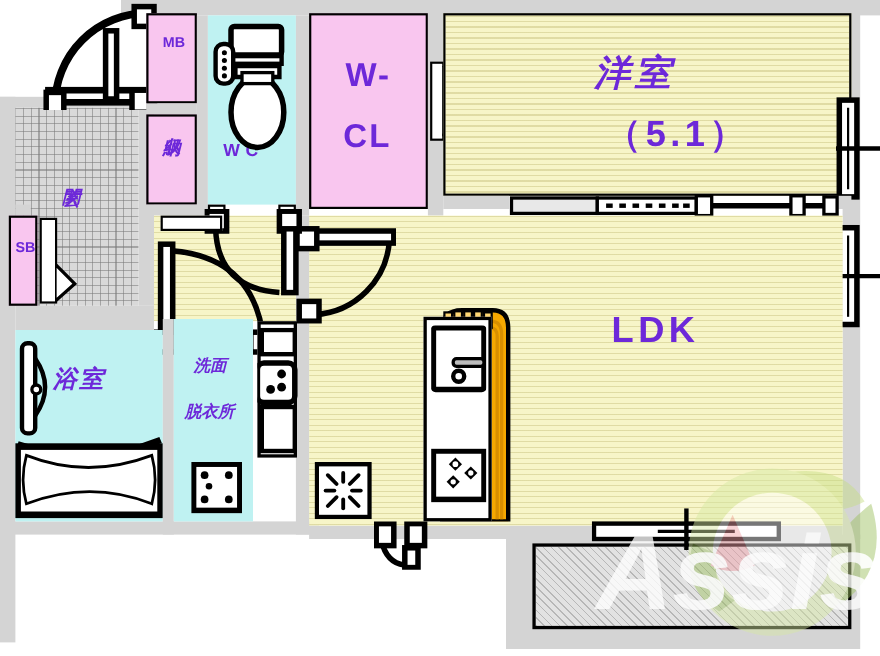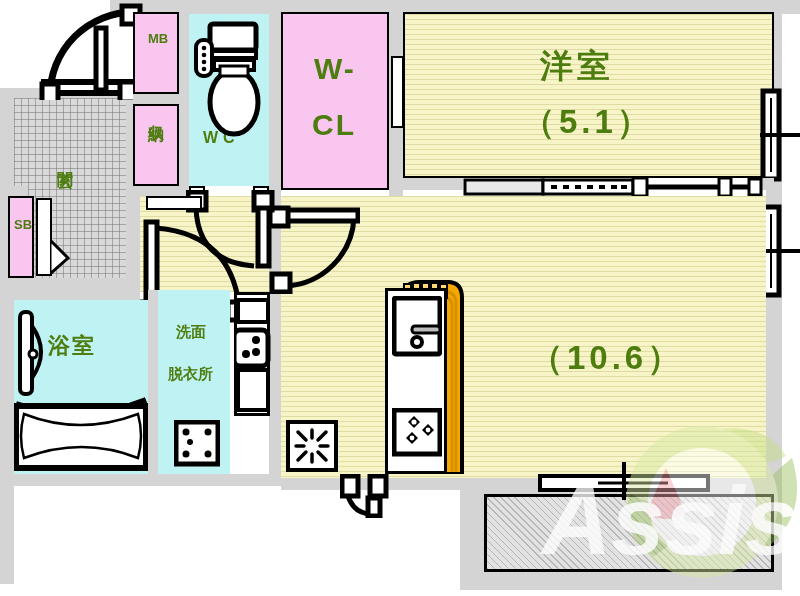--- a/index.html
+++ b/index.html
@@ -18,22 +18,22 @@
   .tex-floor{background-image:repeating-linear-gradient(to bottom,rgba(170,160,80,.30) 0px,rgba(170,160,80,.30) 1px,transparent 1px,transparent 5px);}
   
   .tex-tile{background-image:
       repeating-linear-gradient(to right,rgba(120,120,120,.55) 0px,rgba(120,120,120,.55) 1px,transparent 1px,transparent 7px),
       repeating-linear-gradient(to bottom,rgba(120,120,120,.55) 0px,rgba(120,120,120,.55) 1px,transparent 1px,transparent 7px);}
   
   .tex-hatch{background-image:repeating-linear-gradient(45deg,rgba(130,130,130,.45) 0px,rgba(130,130,130,.45) 1px,transparent 1px,transparent 5px);}
   .bd{border:3px solid #000;}
   .bd2{border:2px solid #000;}
   
-  .lbl{position:absolute;color:#4d7c0f;font-weight:600;line-height:1.12;text-align:center;white-space:pre;user-select:none;}
-  .lbl-jp{font-family:"DejaVu Sans","Liberation Sans",sans-serif;font-weight:700;}
+  .lbl{position:absolute;color:#6d28d9;font-weight:600;line-height:1.12;text-align:center;white-space:pre;user-select:none;}
+  .lbl-jp{font-family:"DejaVu Sans","Liberation Sans",sans-serif;font-weight:700;font-style:italic;}
   .big{font-size:33px;letter-spacing:4px;}
   .mid{font-size:22px;letter-spacing:2px;}
   .sml{font-size:16px;letter-spacing:1px;}
   .xs{font-size:13px;letter-spacing:0px;}
   .vert{writing-mode:vertical-rl;text-orientation:upright;}
   
   #wm{position:absolute;right:-4px;bottom:-10px;width:270px;height:200px;pointer-events:none;opacity:.85;}
 </style>
 </head>
 <body>
@@ -103,21 +103,21 @@
   <span class="lbl mid" style="left:312px;top:108px;font-size:30px;">CL</span>
   <div class="abs f-wall" style="left:389px;top:0;width:14px;height:196px;"></div>
 
   <div class="abs f-white bd2" style="left:391px;top:56px;width:13px;height:72px;"></div>
   <svg class="abs" style="left:402px;top:60px;width:22px;height:64px;">
     <polygon points="0,0 20,32 0,62" fill="#ffffff" stroke="#000" stroke-width="3"></polygon>
   </svg>
 
   <div class="abs f-yellow tex-floor bd2" style="left:403px;top:12px;width:371px;height:166px;"></div>
   <span class="lbl lbl-jp big" style="left:540px;top:48px;">洋室</span>
-  <span class="lbl big" style="left:522px;top:104px;">（5.1）</span>
+  <span class="lbl big" style="left:550px;top:104px;">（5.1）</span>
 
   <svg class="abs" style="left:760px;top:88px;width:40px;height:96px;">
     <rect x="3" y="3" width="16" height="88" fill="#fff" stroke="#000" stroke-width="5"></rect>
     <line x1="11" y1="10" x2="11" y2="84" stroke="#000" stroke-width="2"></line>
     <line x1="0" y1="47" x2="40" y2="47" stroke="#000" stroke-width="4"></line>
   </svg>
 
   <svg class="abs" style="left:760px;top:204px;width:40px;height:96px;">
     <rect x="3" y="3" width="16" height="88" fill="#fff" stroke="#000" stroke-width="5"></rect>
     <line x1="11" y1="10" x2="11" y2="84" stroke="#000" stroke-width="2"></line>
@@ -140,21 +140,21 @@
       <rect x="158" y="9" width="6" height="4"></rect>
     </g>
     <rect x="170" y="2" width="14" height="18" fill="#fff" stroke="#000" stroke-width="3"></rect>
     <line x1="184" y1="11" x2="258" y2="11" stroke="#000" stroke-width="5"></line>
     <rect x="256" y="2" width="12" height="18" fill="#fff" stroke="#000" stroke-width="3"></rect>
     <line x1="268" y1="11" x2="288" y2="11" stroke="#000" stroke-width="5"></line>
     <rect x="286" y="3" width="12" height="16" fill="#fff" stroke="#000" stroke-width="3"></rect>
   </svg>
 
   <div class="abs f-yellow tex-floor" style="left:281px;top:196px;width:485px;height:282px;"></div>
-  <span class="lbl big" style="left:530px;top:340px;">（10.6）</span>
+  <span class="lbl big" style="left:556px;top:282px;">LDK</span>
 
   <div class="abs f-wall" style="left:269px;top:196px;width:12px;height:96px;"></div>
   <div class="abs f-wall" style="left:269px;top:292px;width:12px;height:194px;"></div>
   <div class="abs f-wall" style="left:281px;top:478px;width:485px;height:12px;"></div>
 
   <svg class="abs" style="left:268px;top:204px;width:92px;height:90px;">
     <path d="M 86 14 A 72 72 0 0 1 18 82" fill="none" stroke="#000" stroke-width="5"></path>
     <rect x="16" y="6" width="74" height="11" fill="#fff" stroke="#000" stroke-width="5"></rect>
     <rect x="2" y="4" width="18" height="18" fill="#fff" stroke="#000" stroke-width="5"></rect>
     <rect x="4" y="70" width="18" height="18" fill="#fff" stroke="#000" stroke-width="5"></rect>

